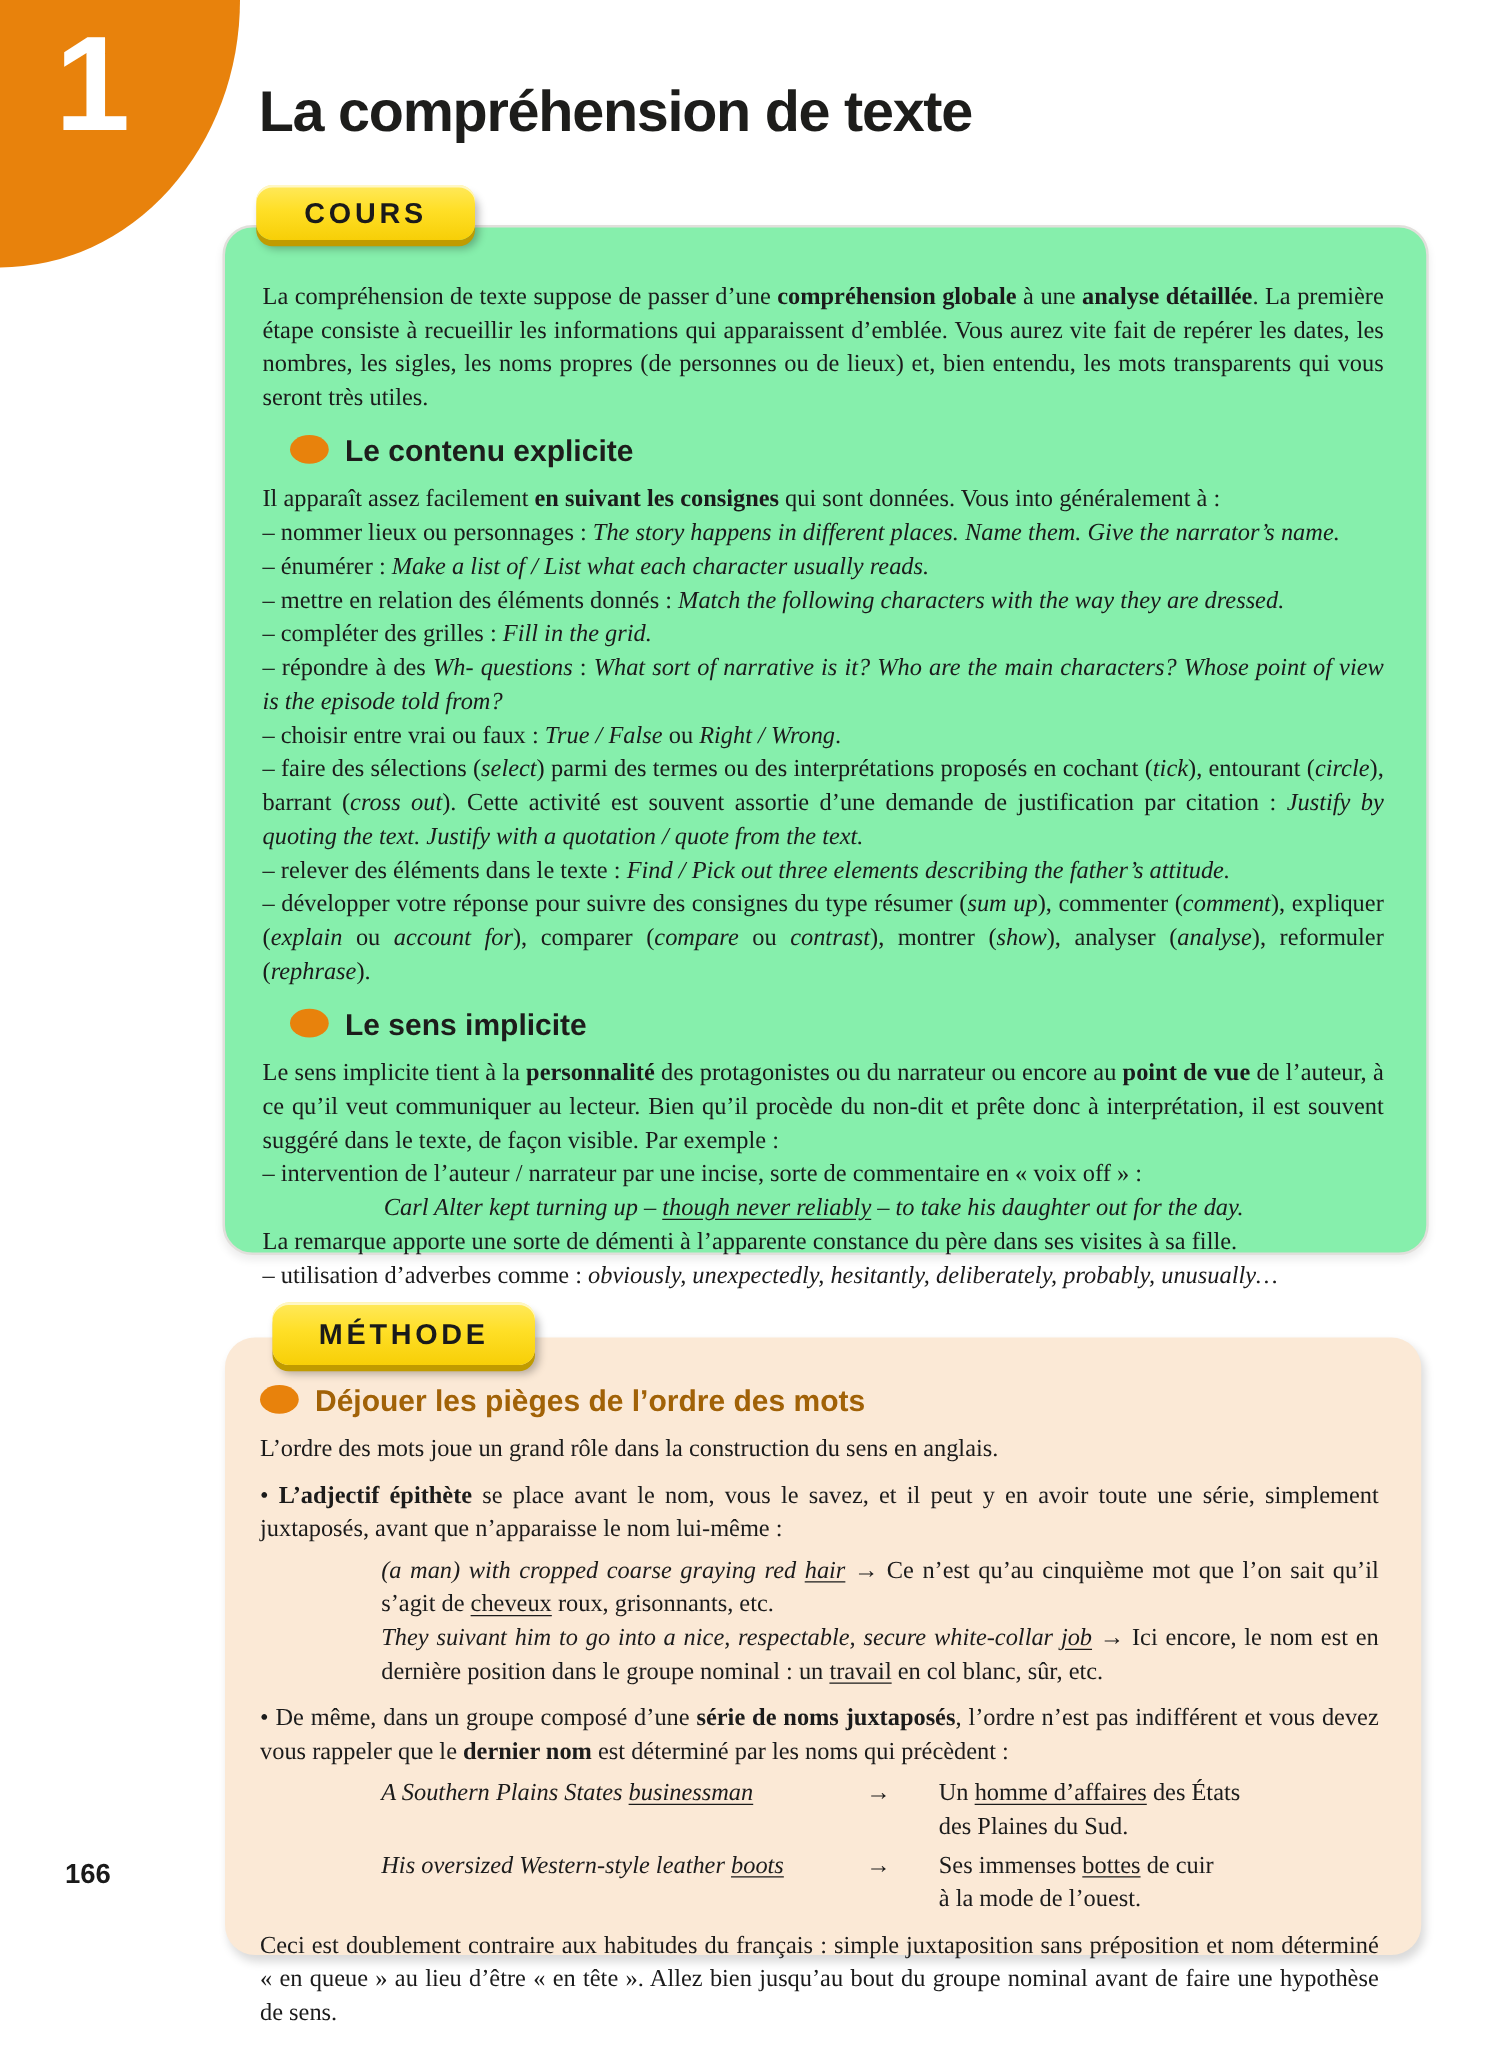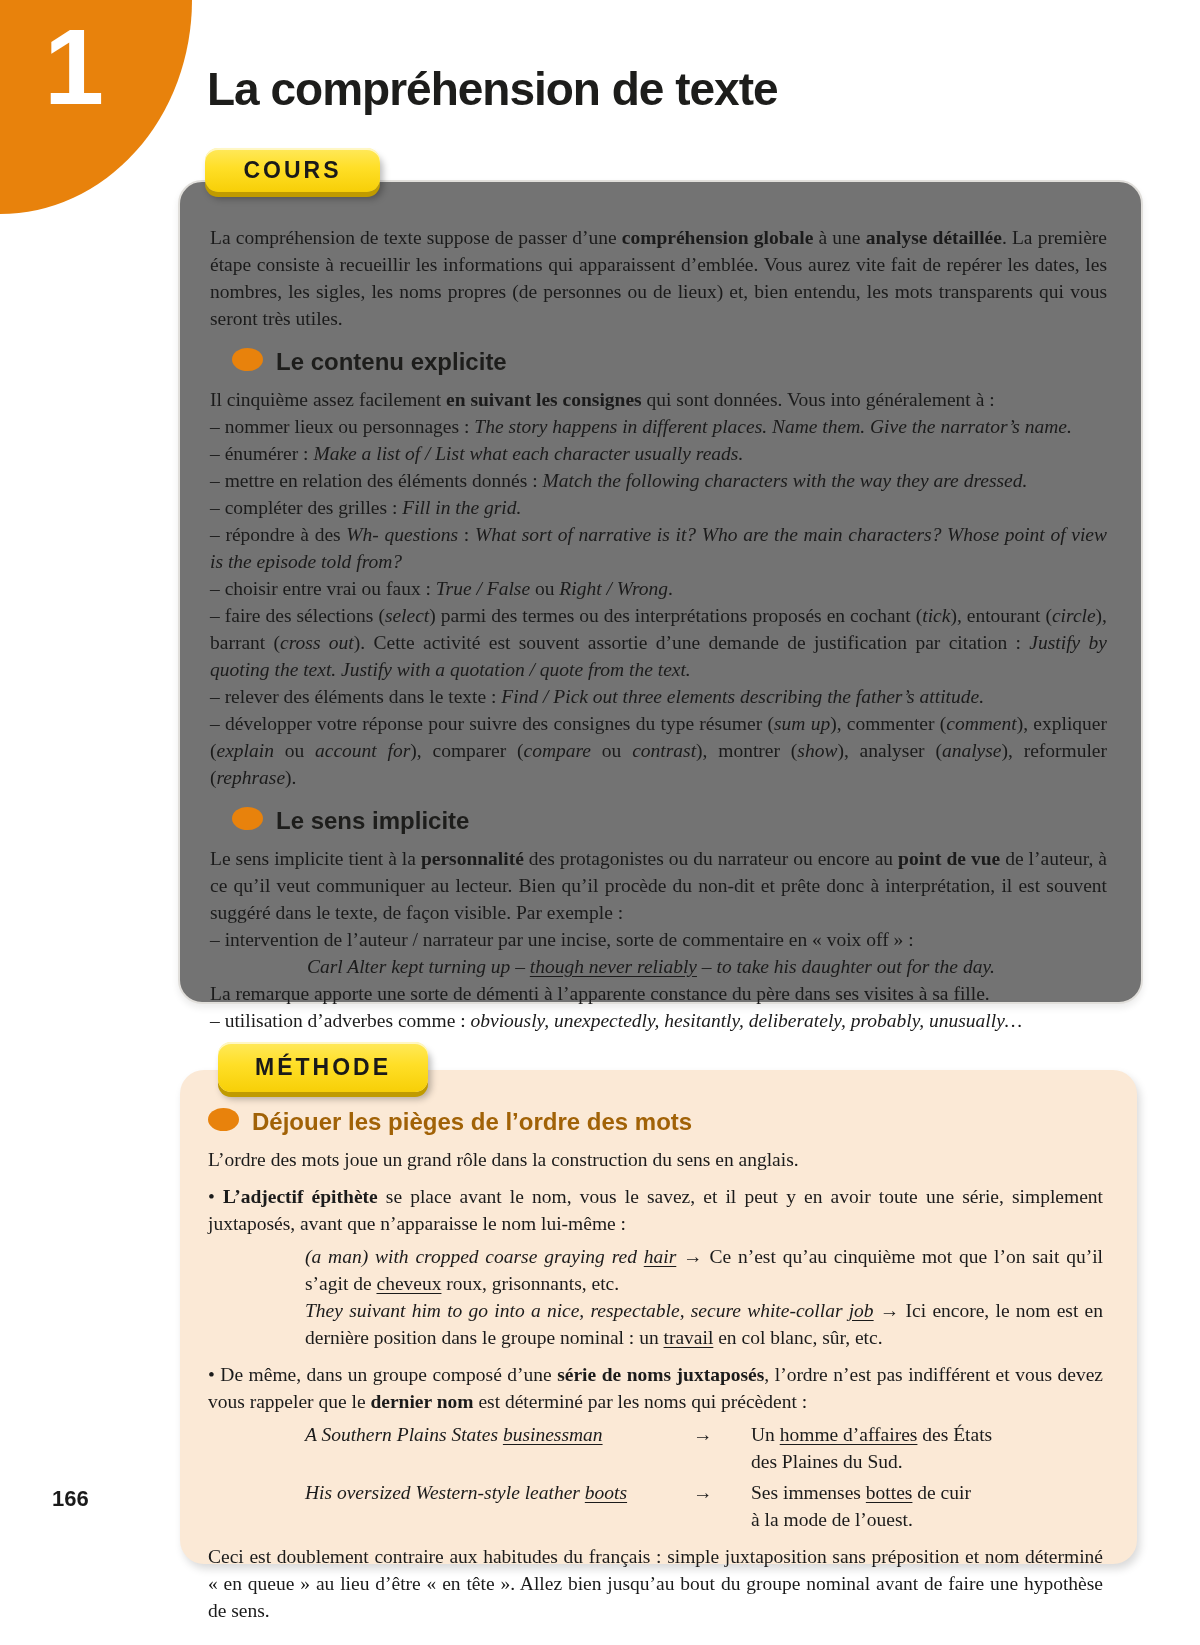--- a/index.html
+++ b/index.html
@@ -40,21 +40,21 @@
     font-family:"Liberation Sans", sans-serif;
     font-weight:bold;color:#1a1a1a;
     letter-spacing:3px;
   }
   .badge-cours{left:205px;top:148px;width:175px;height:44px;font-size:23px;}
   .badge-methode{left:218px;top:1042px;width:210px;height:50px;font-size:23px;}
   
   .box{position:absolute;box-sizing:border-box;}
   .cours-box{
     left:178px;top:180px;width:965px;height:824px;
-    background:#737373;
+    background:#86efac;
     border:2px solid #e1dfdb;
     border-radius:24px;
     box-shadow:0 4px 7px rgba(0,0,0,.08);
     padding:42px 34px 20px 30px;
   }
   .methode-box{
     left:180px;top:1070px;width:957px;height:494px;
     background:#fbe9d6;
     border-radius:24px;
     box-shadow:3px 5px 8px rgba(0,0,0,.15);
@@ -107,21 +107,21 @@
 
   <div class="badge badge-cours">COURS</div>
 
   <div class="box cours-box">
     <p class="mb"><span>La compréhension de texte suppose de passer d’une </span><span class="seg-b">compréhension globale</span><span> à une </span><span class="seg-b">analyse détaillée</span><span>. La première étape consiste à recueillir les informations qui apparaissent d’emblée. Vous aurez vite fait de repérer les dates, les nombres, les sigles, les noms propres (de personnes ou de lieux) et, bien entendu, les mots transparents qui vous seront très utiles.</span></p>
 
     <h3>
       <span class="bullet"></span>
       <span>Le contenu explicite</span>
     </h3>
-    <p><span>Il cinquième assez facilement </span><span class="seg-b">en suivant les consignes</span><span> qui sont données. Vous into généralement à :</span></p>
+    <p><span>Il apparaît assez facilement </span><span class="seg-b">en suivant les consignes</span><span> qui sont données. Vous into généralement à :</span></p>
     <p><span>– nommer lieux ou personnages : </span><span class="seg-i">The story happens in different places. Name them. Give the narrator’s name.</span></p>
     <p><span>– énumérer : </span><span class="seg-i">Make a list of / List what each character usually reads.</span></p>
     <p><span>– mettre en relation des éléments donnés : </span><span class="seg-i">Match the following characters with the way they are dressed.</span></p>
     <p><span>– compléter des grilles : </span><span class="seg-i">Fill in the grid.</span></p>
     <p><span>– répondre à des </span><span class="seg-i">Wh- questions</span><span> : </span><span class="seg-i">What sort of narrative is it? Who are the main characters? Whose point of view is the episode told from?</span></p>
     <p><span>– choisir entre vrai ou faux : </span><span class="seg-i">True / False</span><span> ou </span><span class="seg-i">Right / Wrong</span><span>.</span></p>
     <p><span>– faire des sélections (</span><span class="seg-i">select</span><span>) parmi des termes ou des interprétations proposés en cochant (</span><span class="seg-i">tick</span><span>), entourant (</span><span class="seg-i">circle</span><span>), barrant (</span><span class="seg-i">cross out</span><span>). Cette activité est souvent assortie d’une demande de justification par citation : </span><span class="seg-i">Justify by quoting the text. Justify with a quotation / quote from the text.</span></p>
     <p><span>– relever des éléments dans le texte : </span><span class="seg-i">Find / Pick out three elements describing the father’s attitude.</span></p>
     <p><span>– développer votre réponse pour suivre des consignes du type résumer (</span><span class="seg-i">sum up</span><span>), commenter (</span><span class="seg-i">comment</span><span>), expliquer (</span><span class="seg-i">explain</span><span> ou </span><span class="seg-i">account for</span><span>), comparer (</span><span class="seg-i">compare</span><span> ou </span><span class="seg-i">contrast</span><span>), montrer (</span><span class="seg-i">show</span><span>), analyser (</span><span class="seg-i">analyse</span><span>), reformuler (</span><span class="seg-i">rephrase</span><span>).</span></p>
 

